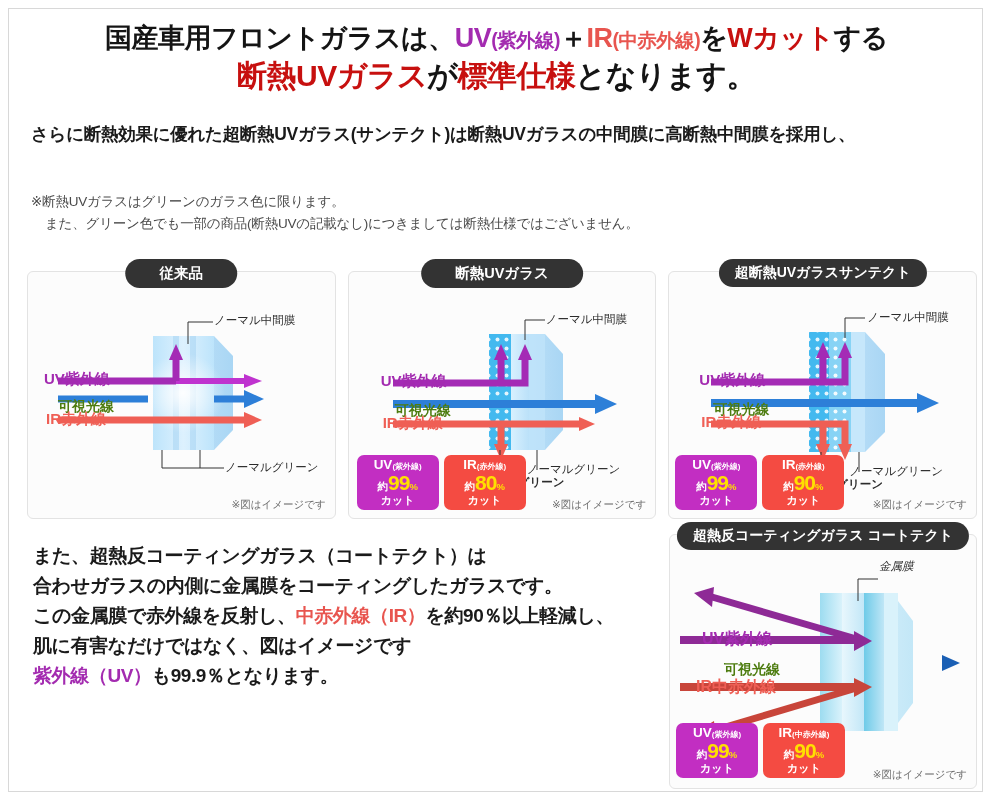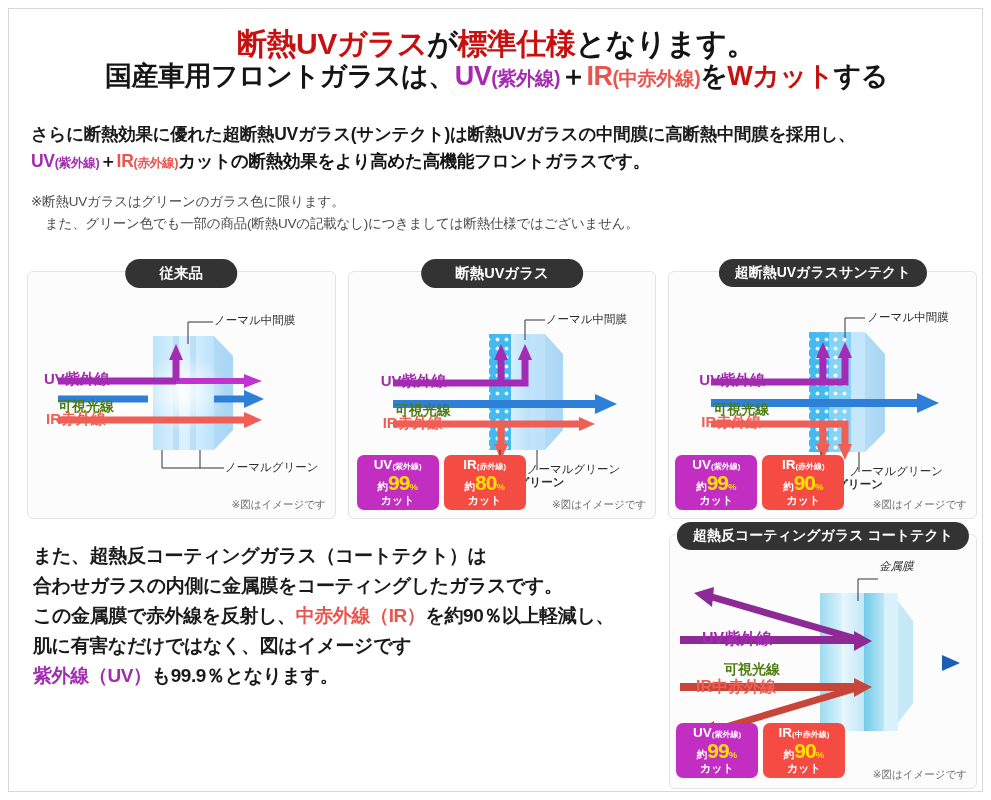--- a/index.html
+++ b/index.html
@@ -106,27 +106,26 @@
   .lead{ position:absolute; white-space:nowrap; font-size:11.5px; color:#2b2b2b; }
 
   svg{ display:block; }
 </style>
 </head>
 <body>
 
 <div class="page-frame">
 
   <div class="headline">
+    <div class="hl-line hl1" id="hl1"><span class="c-black">国産車用フロントガラスは、</span><span class="c-uv">UV</span><span class="c-uv sm">(紫外線)</span><span class="c-black">＋</span><span class="c-ir">IR</span><span class="c-ir sm">(中赤外線)</span><span class="c-black">を</span><span class="c-red">Wカット</span><span class="c-black">する</span></div>
     <div class="hl-line hl2" id="hl2"><span class="c-red">断熱UVガラス</span><span class="c-black">が</span><span class="c-red">標準仕様</span><span class="c-black">となります。</span></div>
-    <div class="hl-line hl1" id="hl1"><span class="c-black">国産車用フロントガラスは、</span><span class="c-uv">UV</span><span class="c-uv sm">(紫外線)</span><span class="c-black">＋</span><span class="c-ir">IR</span><span class="c-ir sm">(中赤外線)</span><span class="c-black">を</span><span class="c-red">Wカット</span><span class="c-black">する</span></div>
   </div>
 
   <div class="para">
     <div>さらに断熱効果に優れた超断熱UVガラス(サンテクト)は断熱UVガラスの中間膜に高断熱中間膜を採用し、</div>
-    <div id="paraline2"><span class="c-uv">UV</span><span class="c-uv sm">(紫外線)</span><span class="c-black">＋</span><span class="c-ir">IR</span><span class="c-ir sm">(赤外線)</span><span class="c-black">カットの断熱効果をより高めた高機能フロントガラスです。</span></div>
   </div>
 
   <div class="note-top">
     <span>※断熱UVガラスはグリーンのガラス色に限ります。</span>
     <span class="indent">また、グリーン色でも一部の商品(断熱UVの記載なし)につきましては断熱仕様ではございません。</span>
   </div>
 
   <div class="panels">
 
     <div class="panel">

